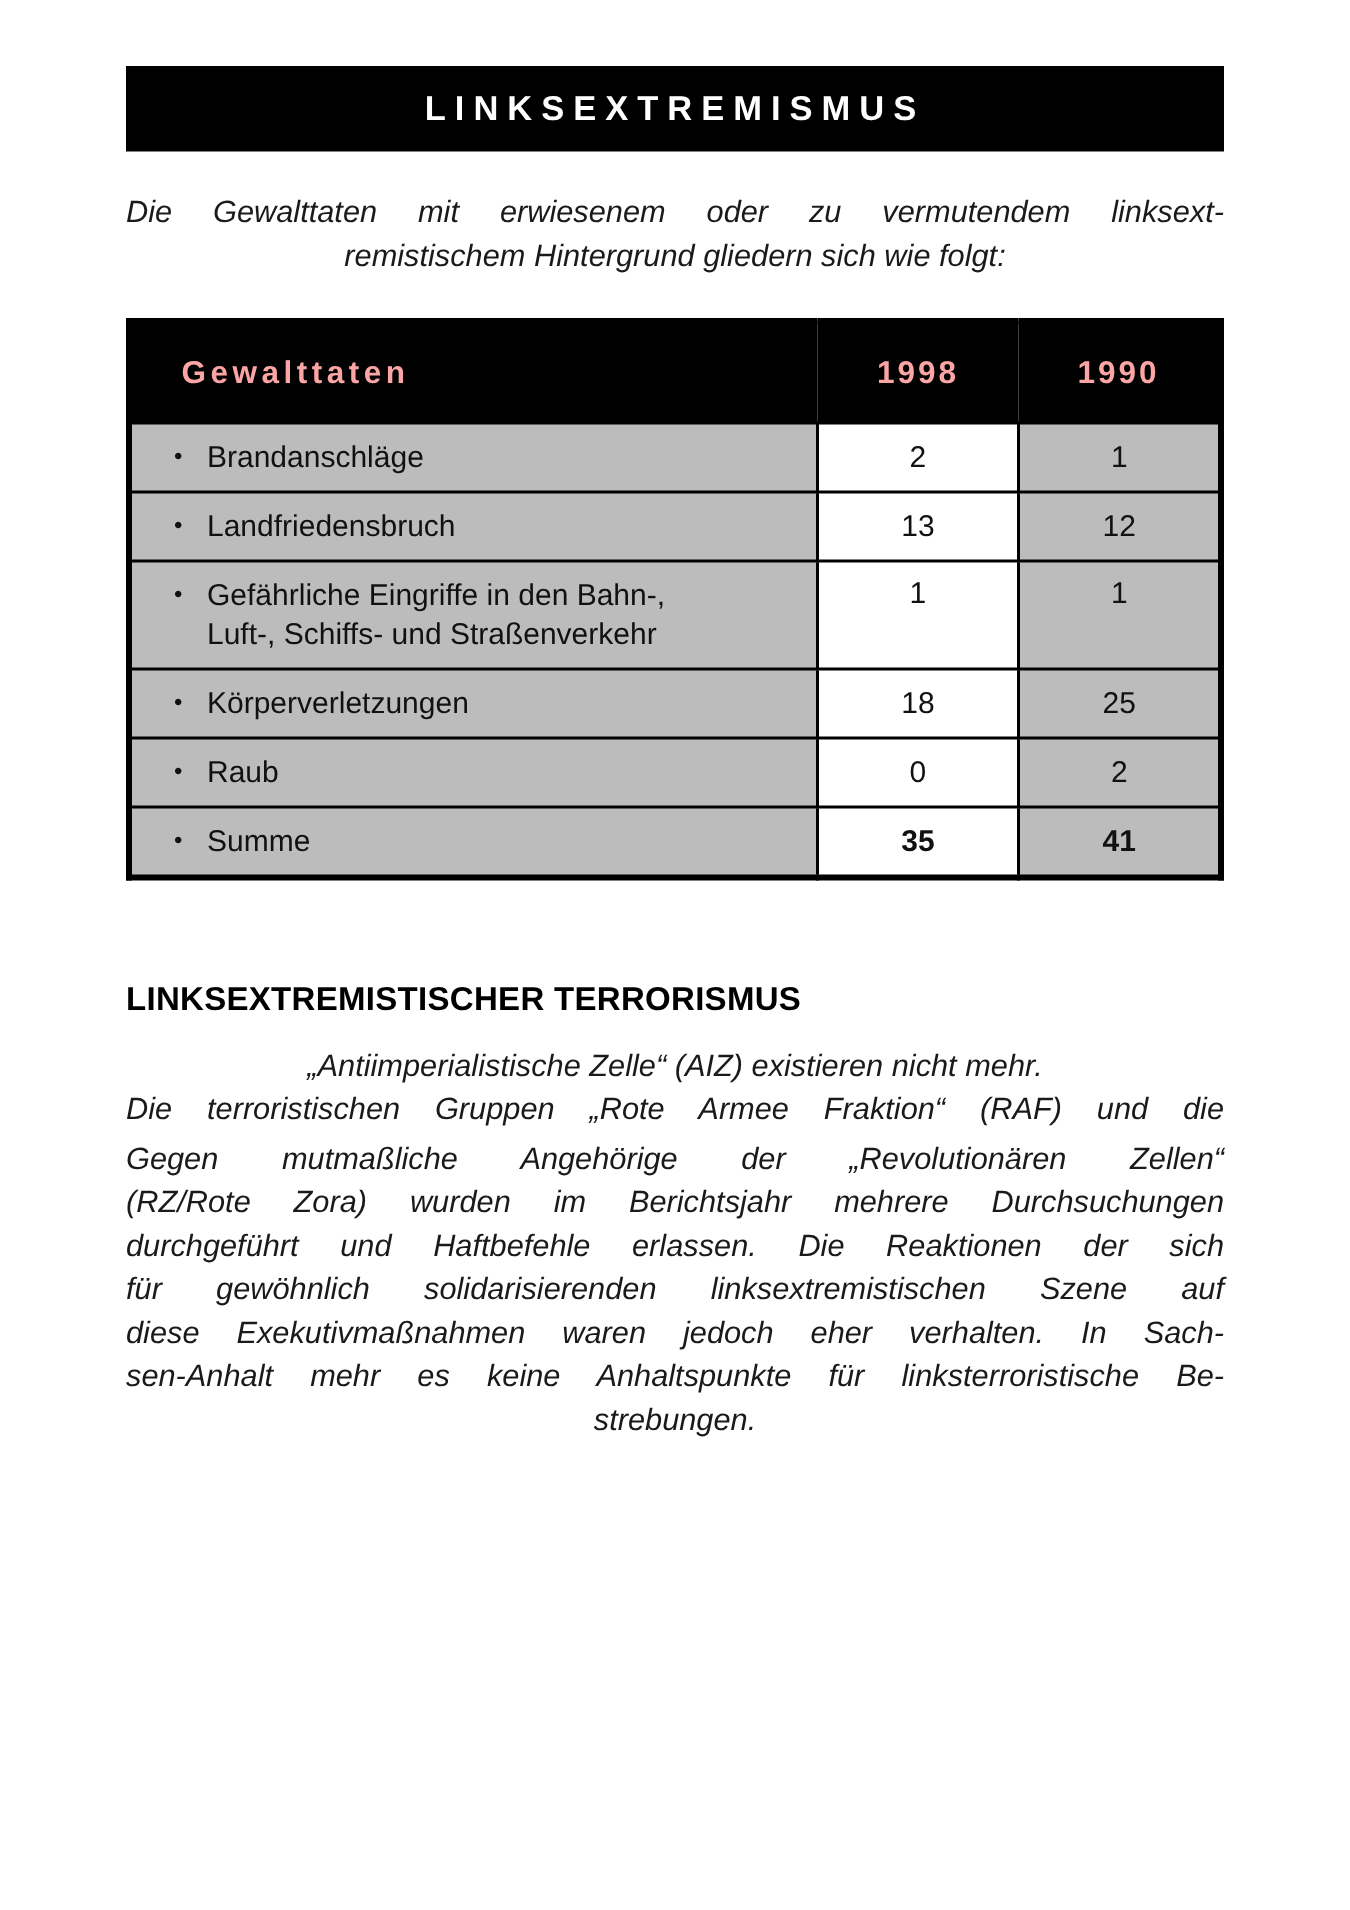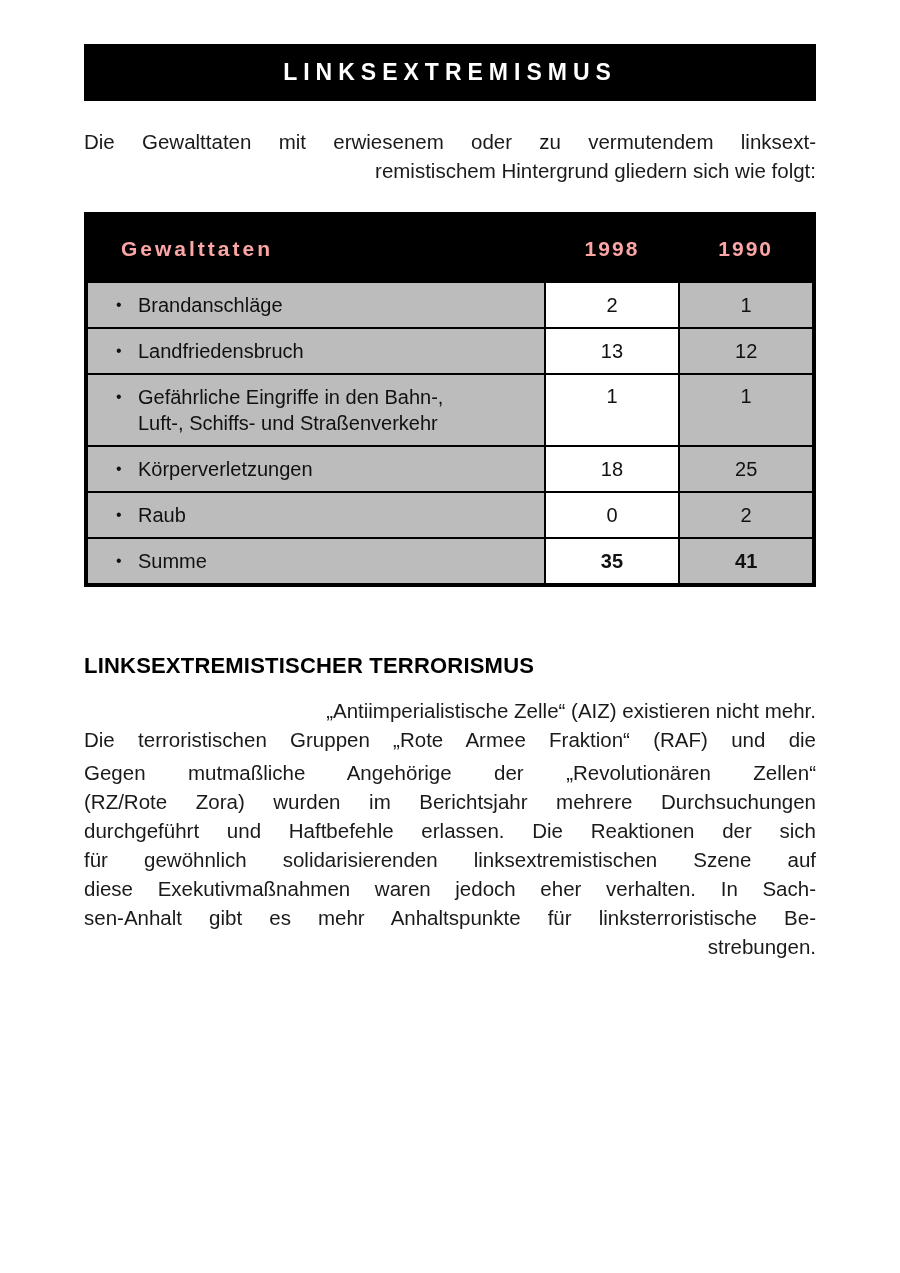--- a/index.html
+++ b/index.html
@@ -30,24 +30,25 @@
     color: #ffffff;
     font-size: 23px;
     font-weight: bold;
     letter-spacing: 6px;
   }
   
   .para {
     font-size: 20.5px;
     line-height: 29px;
     color: #1a1a1a;
+    font-style: italic;
   }
   .intro { margin-top: 26px; }
   .tline.j { text-align: justify; text-align-last: justify; }
-  .tline.l { text-align: right; }
+  .tline.l { text-align: center; }
   
   table.violence {
     width: 100%;
     border-collapse: collapse;
     margin-top: 27px;
     border: 4px solid #000000;
     table-layout: fixed;
   }
   table.violence col.c-label { width: 63%; }
   table.violence col.c-1998  { width: 18.5%; }
@@ -217,17 +218,17 @@
     <div class="tline l">„Antiimperialistische Zelle“ (AIZ) existieren nicht mehr.</div>
     <div class="tline j">Die terroristischen Gruppen „Rote Armee Fraktion“ (RAF) und die</div>
   </div>
 
   <div class="para terror-p2">
     <div class="tline j">Gegen mutmaßliche Angehörige der „Revolutionären Zellen“</div>
     <div class="tline j">(RZ/Rote Zora) wurden im Berichtsjahr mehrere Durchsuchungen</div>
     <div class="tline j">durchgeführt und Haftbefehle erlassen. Die Reaktionen der sich</div>
     <div class="tline j">für gewöhnlich solidarisierenden linksextremistischen Szene auf</div>
     <div class="tline j">diese Exekutivmaßnahmen waren jedoch eher verhalten. In Sach-</div>
-    <div class="tline j">sen-Anhalt gibt es mehr Anhaltspunkte für linksterroristische Be-</div>
+    <div class="tline j">sen-Anhalt mehr es keine Anhaltspunkte für linksterroristische Be-</div>
     <div class="tline l">strebungen.</div>
   </div>
 
 </div>
 
 </body></html>

